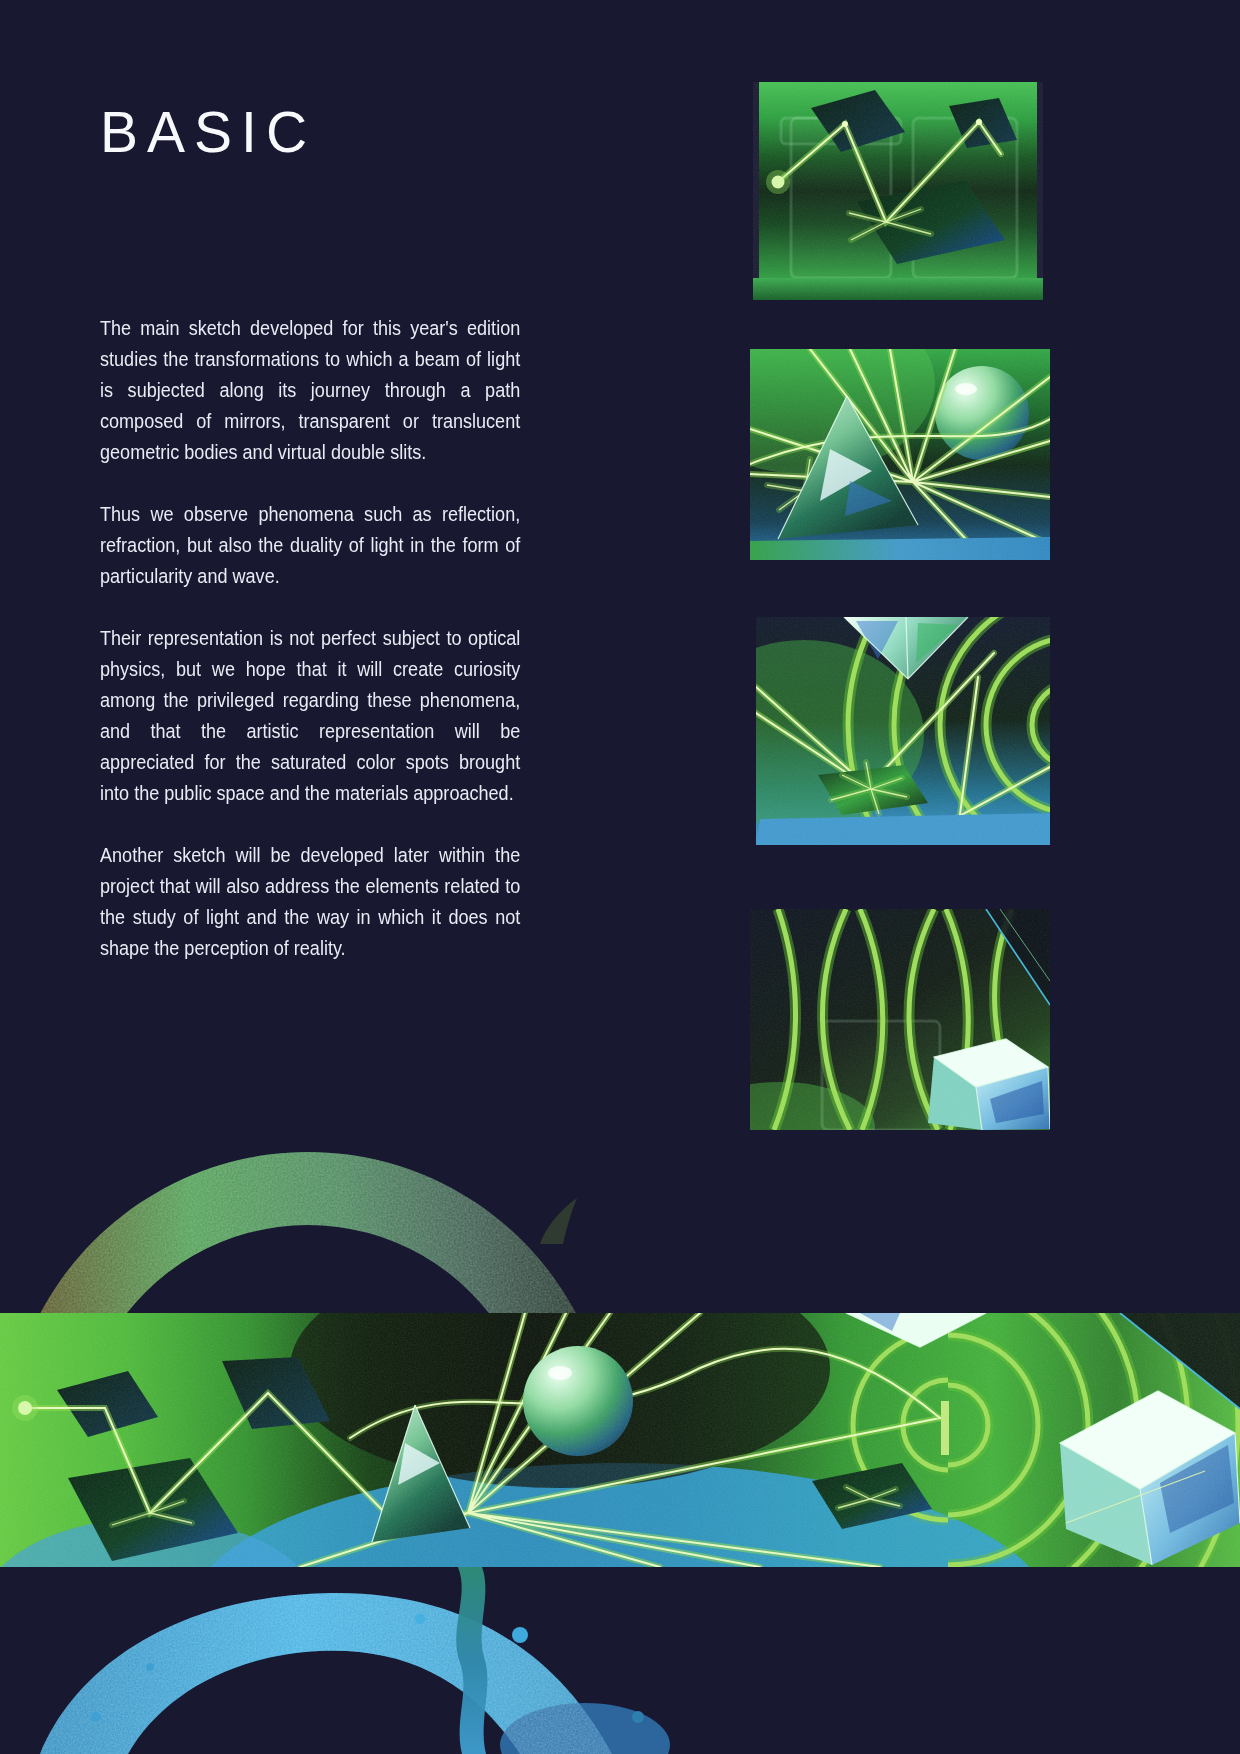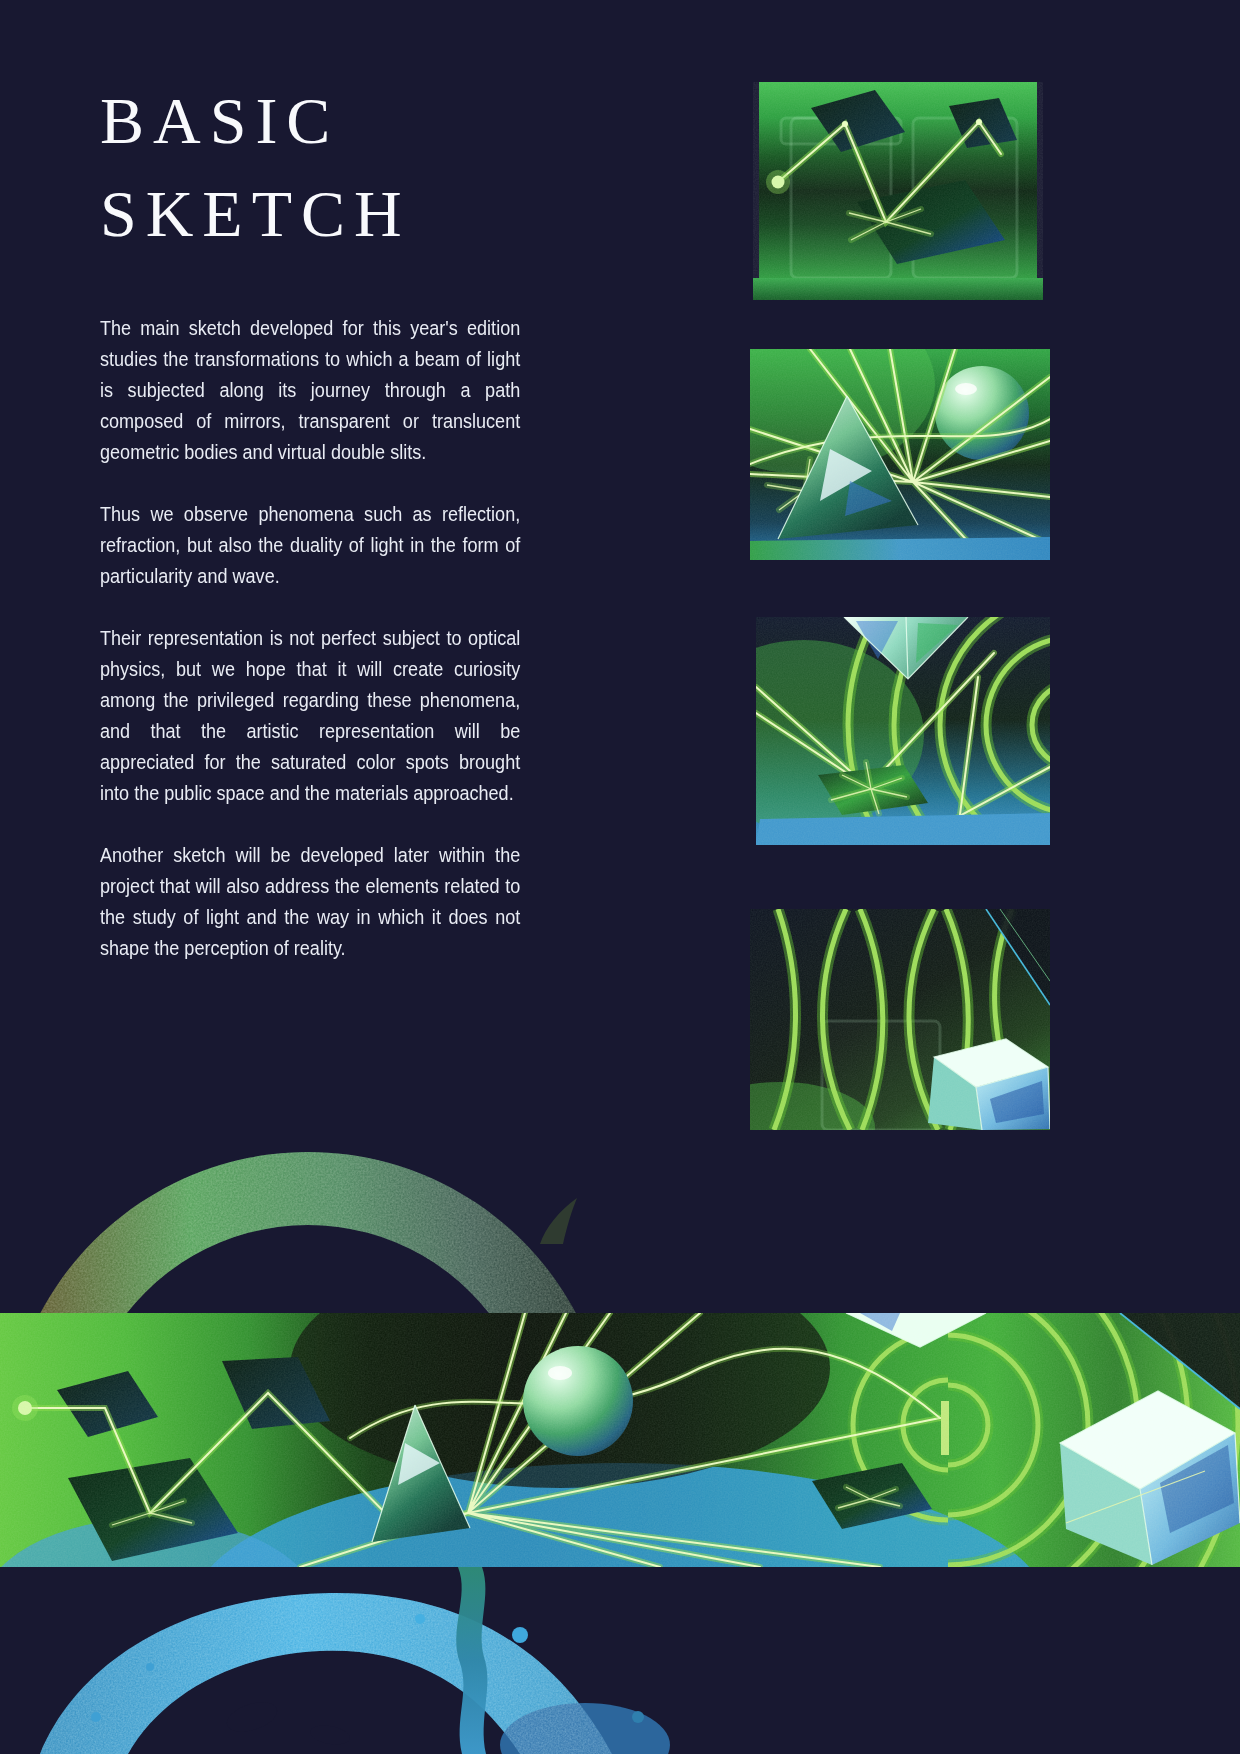--- a/index.html
+++ b/index.html
@@ -1,19 +1,19 @@
 <!DOCTYPE html>
 <html><head>
 <meta charset="utf-8">
 <style>
   html,body{margin:0;padding:0;background:#181831;}
   .page{position:relative;width:1240px;height:1754px;background:#181831;overflow:hidden;
         font-family:"Liberation Sans",sans-serif;}
-  .title{position:absolute;left:100px;top:74px;color:#f8f9fc;font-weight:400;
-         font-size:66px;line-height:93px;letter-spacing:9px;font-family:Liberation Serif, serif;}
+  .title{position:absolute;left:100px;top:86px;color:#f8f9fc;font-weight:400;
+         font-size:57px;line-height:93px;letter-spacing:9px;}
   .article{position:absolute;left:100px;top:312px;width:477px;
            transform:scaleX(0.881);transform-origin:left top;
            color:#e9ecf4;font-size:20.5px;line-height:31px;text-align:justify;}
   .article p{margin:0 0 31px 0;}
   .fig{position:absolute;}
   .fig svg,.deco svg{display:block;width:100%;height:100%;}
   .deco{position:absolute;}
   .beam-glow{stroke:rgba(140,220,70,.5);stroke-width:6;fill:none;stroke-linecap:round;}
   .beam-core{stroke:#e9f8bf;stroke-width:2;fill:none;stroke-linecap:round;}
   .beam-thin{stroke:#dff3ae;stroke-width:1.3;fill:none;opacity:.9;}
@@ -22,21 +22,20 @@
   .edge{stroke:rgba(230,255,240,.85);stroke-width:1.2;fill:none;}
   .slab{stroke:rgba(205,255,215,.16);stroke-width:3;fill:rgba(255,255,255,.02);}
 </style>
 </head>
 <body>
 
 <div class="page">
 
   <div class="title">
     <div>BASIC</div>
-    <div>SKETCH</div>
   </div>
 
   <div class="article">
     <p>The main sketch developed for this year's edition studies the transformations to which a beam of light is subjected along its journey through a path composed of mirrors, transparent or translucent geometric bodies and virtual double slits.</p>
     <p>Thus we observe phenomena such as reflection, refraction, but also the duality of light in the form of particularity and wave.</p>
     <p>Their representation is not perfect subject to optical physics, but we hope that it will create curiosity among the privileged regarding these phenomena, and that the artistic representation will be appreciated for the saturated color spots brought into the public space and the materials approached.</p>
     <p>Another sketch will be developed later within the project that will also address the elements related to the study of light and the way in which it does not shape the perception of reality.</p>
   </div>
 
   <div class="fig" style="left:753px;top:82px;width:290px;height:218px;">

